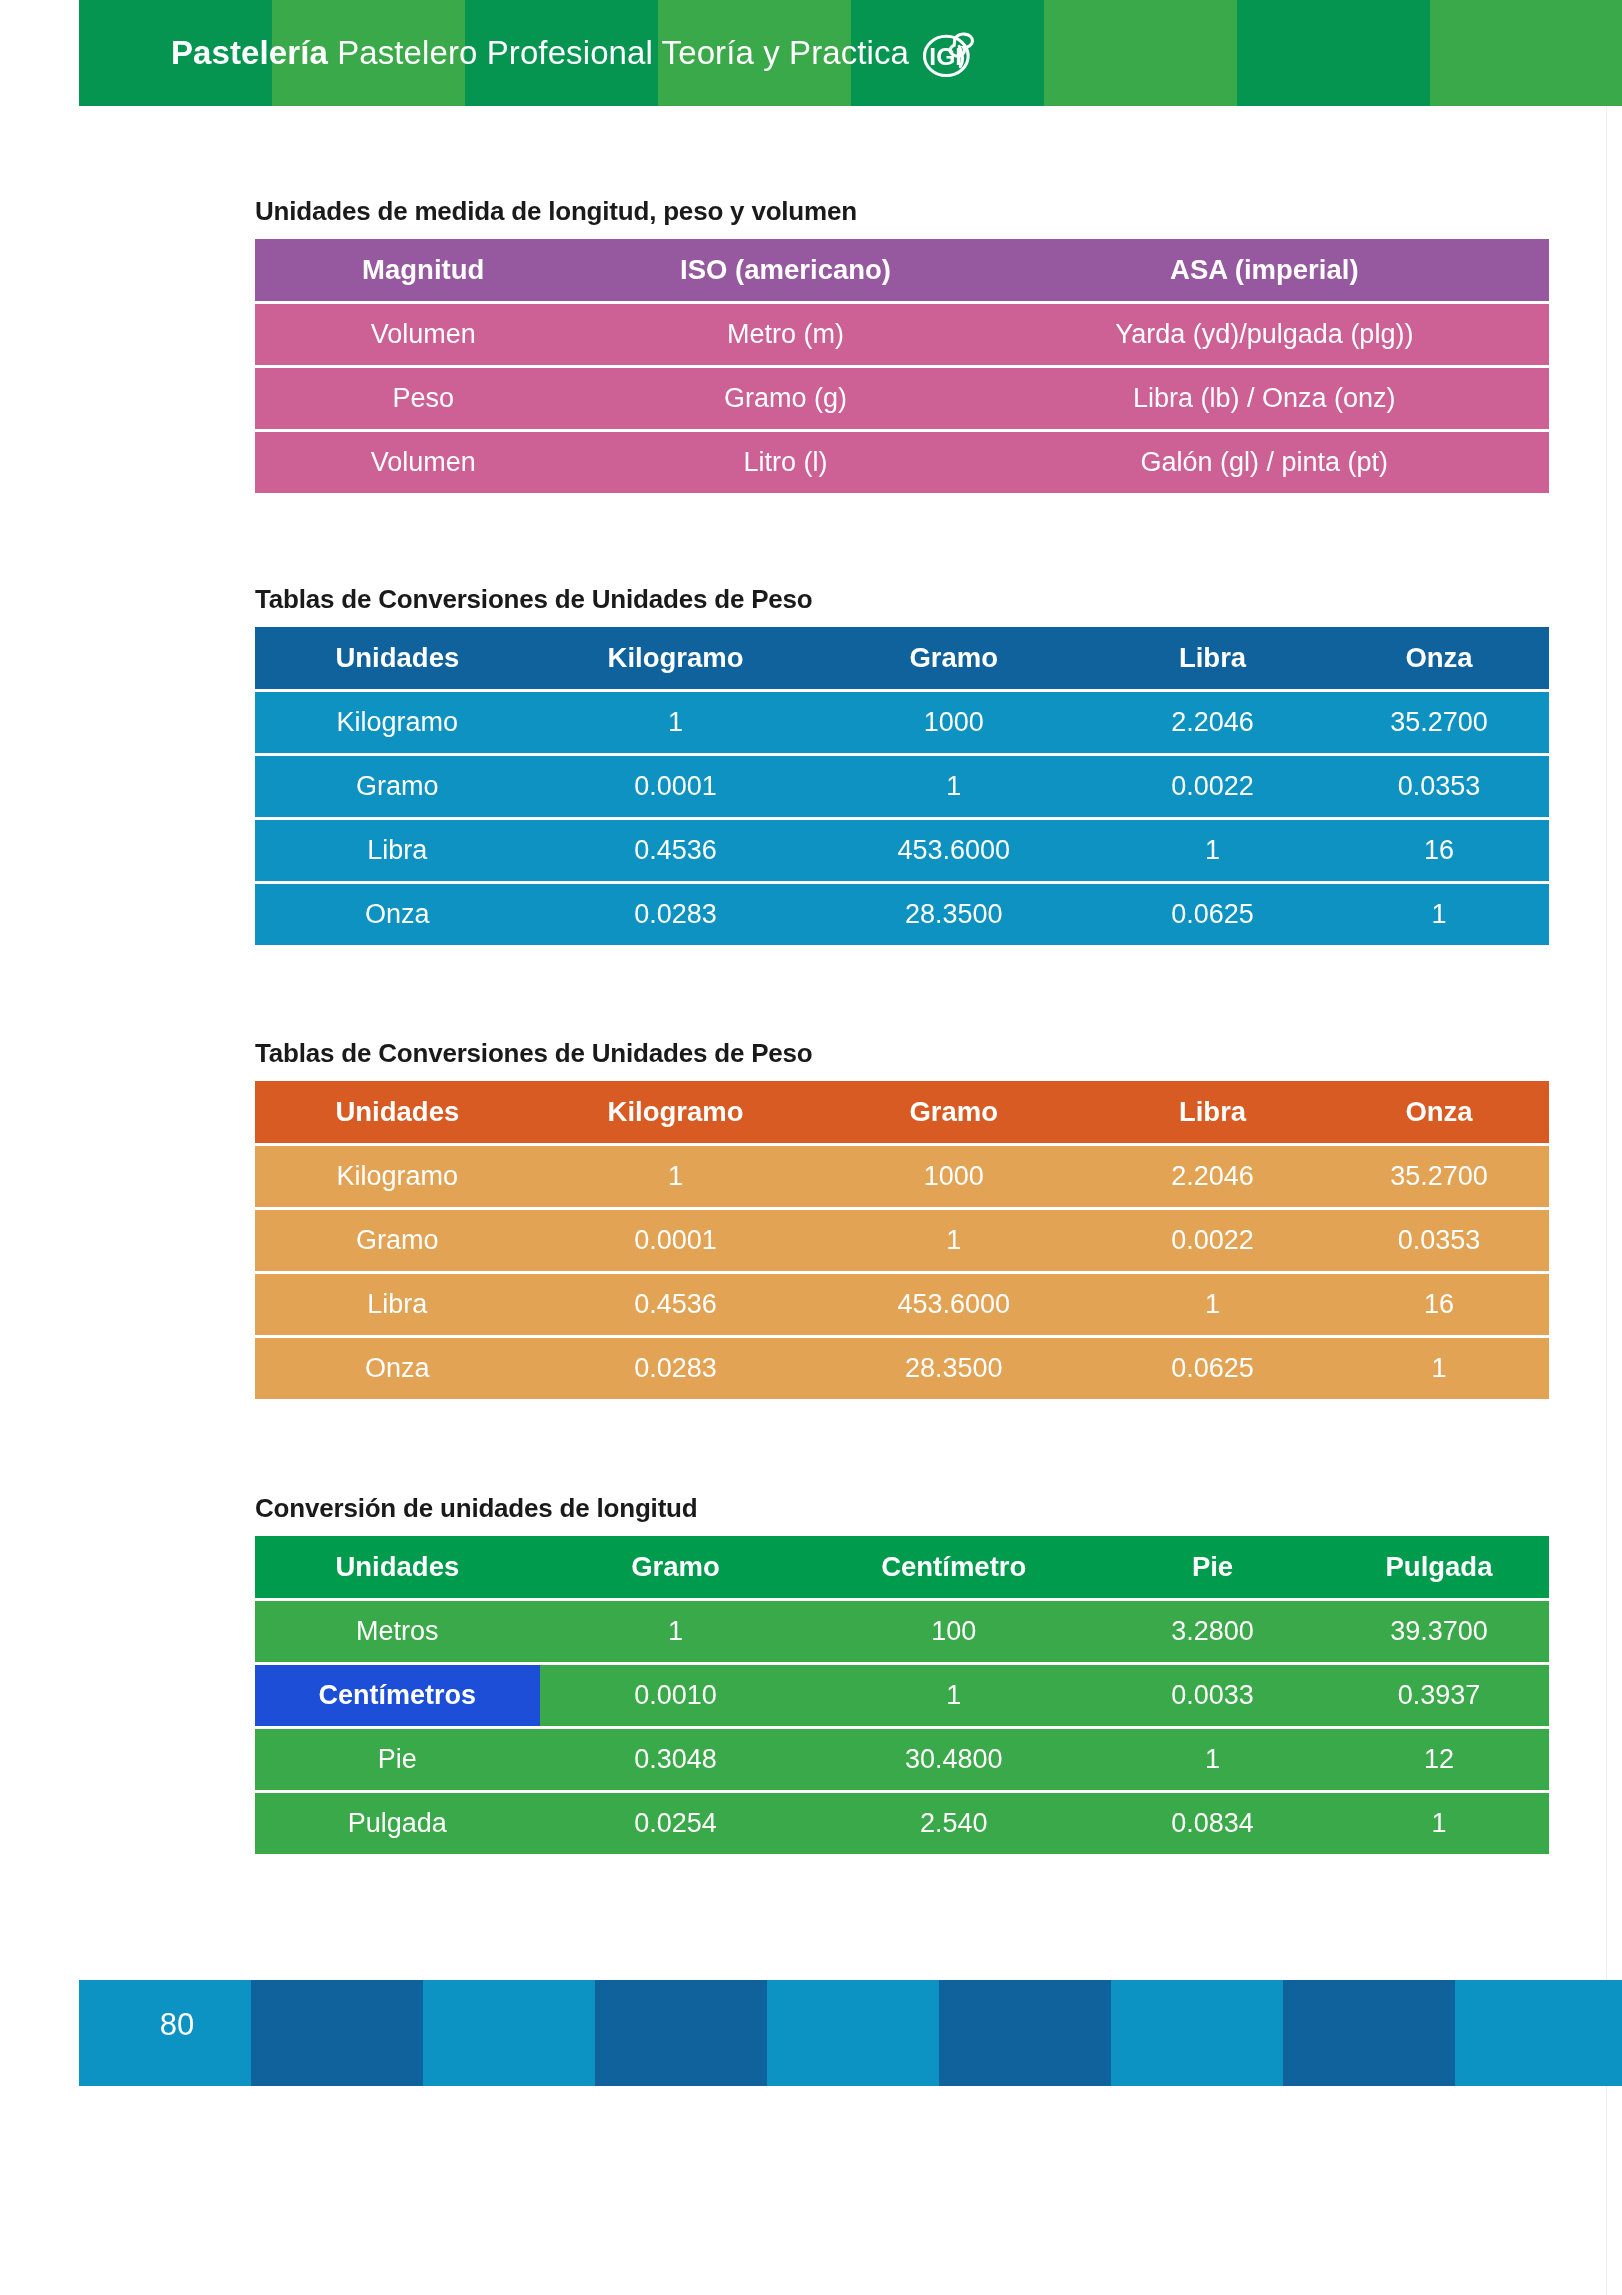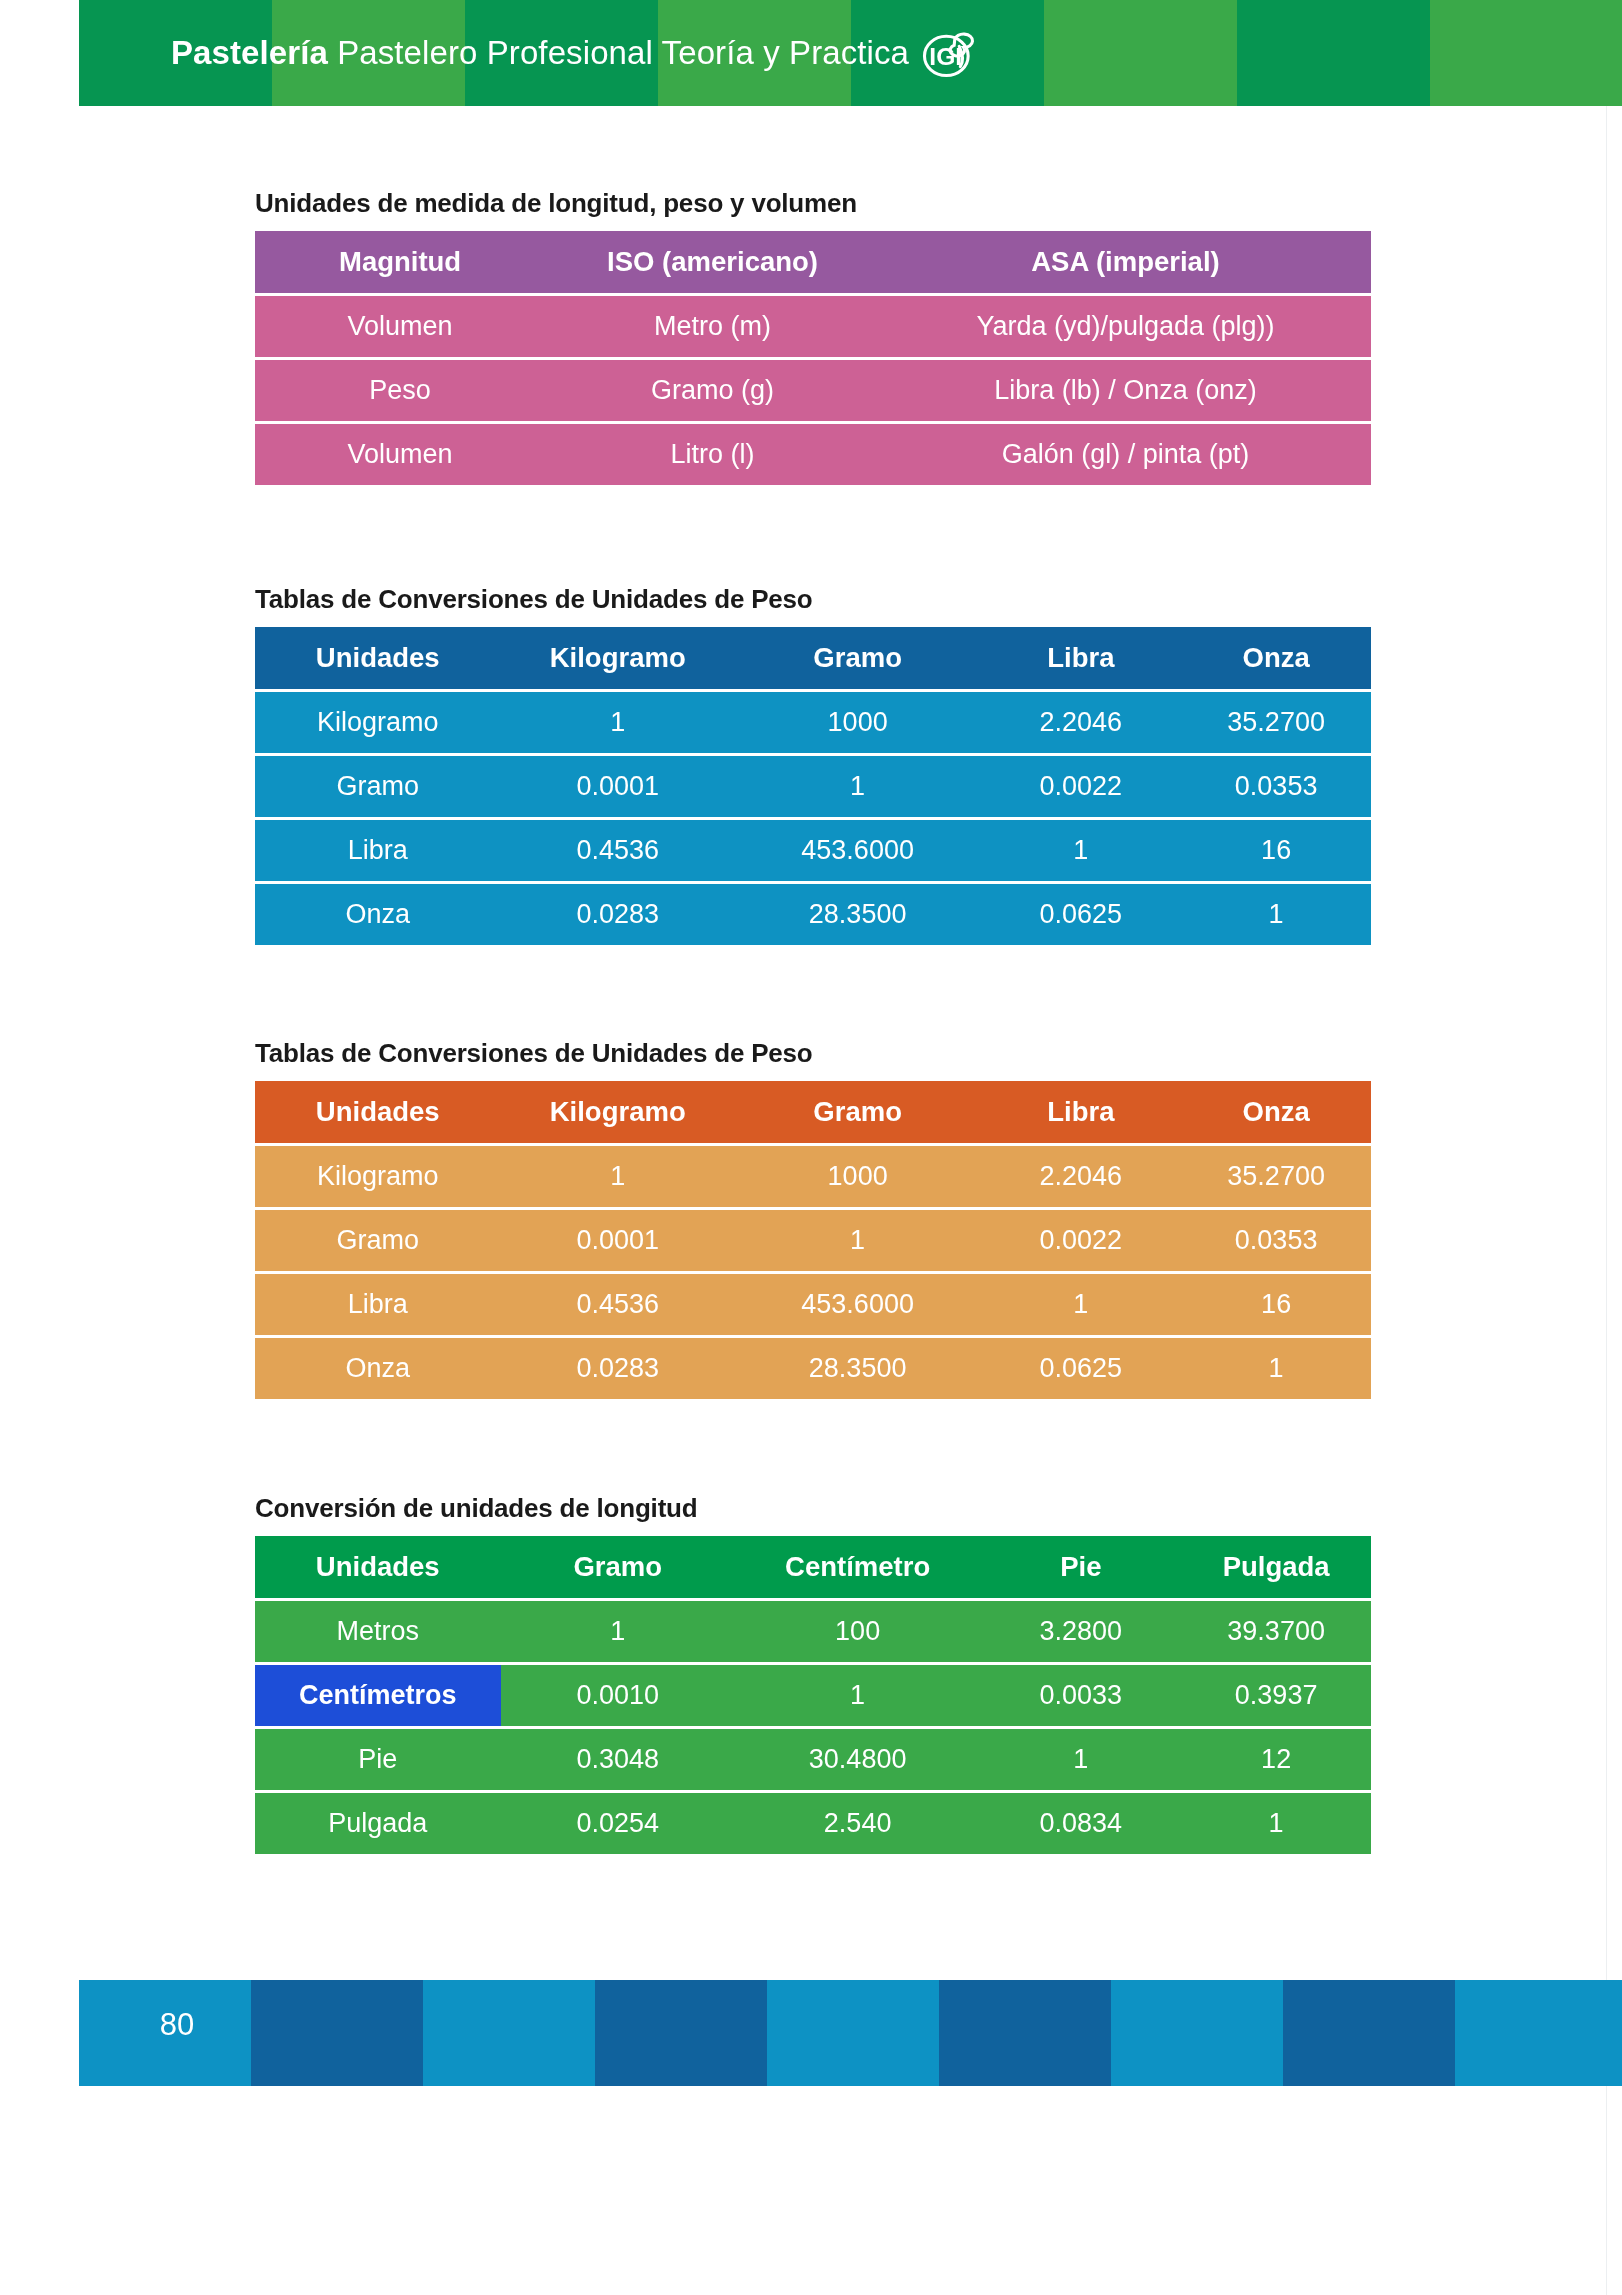--- a/index.html
+++ b/index.html
@@ -85,21 +85,21 @@
     font-weight: bold;
     color: #1a1a1a;
     letter-spacing: -0.2px;
     margin: 0 0 9.2px 0;
     white-space: nowrap;
   }
 
   table.conv {
     border-collapse: separate;
     border-spacing: 0 3.3px;
-    width: 1116px;
+    width: 1294px;
     table-layout: fixed;
   }
   table.conv tr { }
   table.conv th, table.conv td {
     text-align: center;
     color: #ffffff;
     padding: 0;
     height: 61px;
     vertical-align: middle;
     font-size: 27px;
@@ -184,21 +184,21 @@
       <ellipse cx="47" cy="57" rx="39" ry="35" fill="none" stroke="#ffffff" stroke-width="5.5"></ellipse>
       <path d="M62 28 a16 12 0 1 1 16 14 a13 10 0 1 1 -17 -4 z" fill="none" stroke="#ffffff" stroke-width="5.5"></path>
       <path d="M70 40 C76 52 78 66 72 76" fill="none" stroke="#ffffff" stroke-width="5.5" stroke-linecap="round"></path>
       <text x="46" y="73" font-family="Liberation Sans, sans-serif" font-size="44" font-weight="bold" fill="#ffffff" text-anchor="middle">IGI</text>
     </svg>
   </span>
 </div>
 
 <div class="content">
 
-  <div class="section" style="top:82px;">
+  <div class="section" style="top:90px;">
     <div class="section-title">Unidades de medida de longitud, peso y volumen</div>
     <table class="conv tbl-magnitud">
       <colgroup>
           <col style="width:26%">
           <col style="width:30%">
           <col style="width:44%">
         </colgroup>
       <thead>
         <tr>
           <th style="background: rgb(150, 89, 159);">Magnitud</th>

